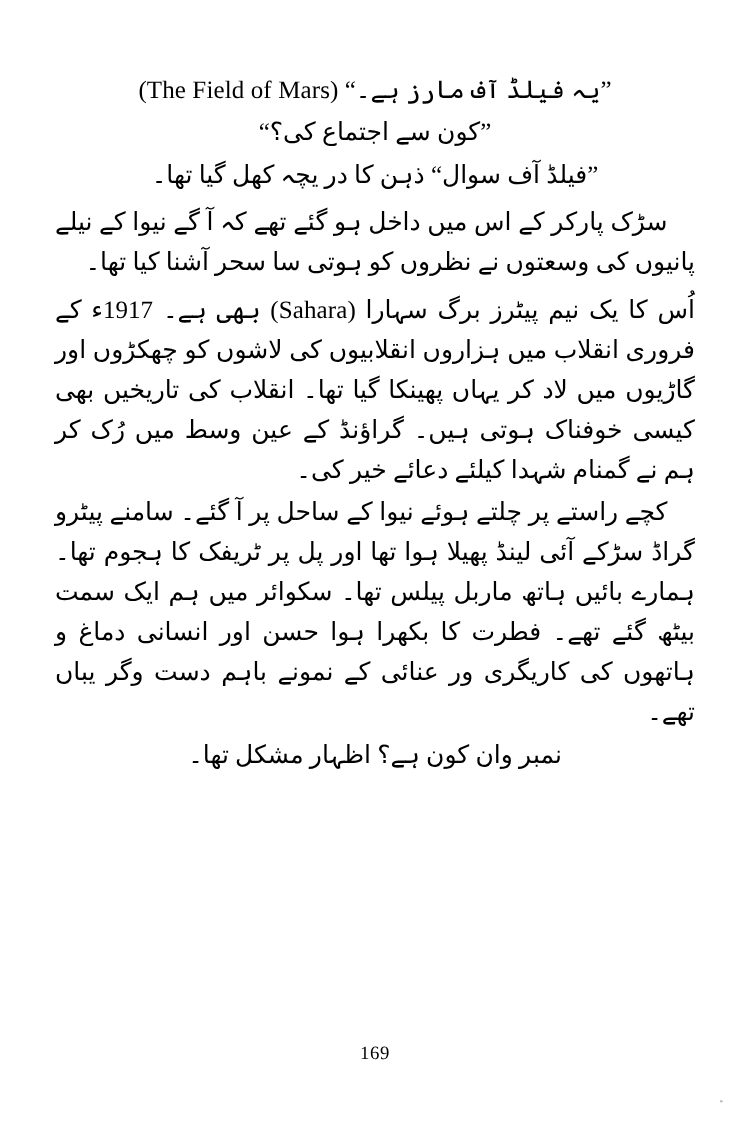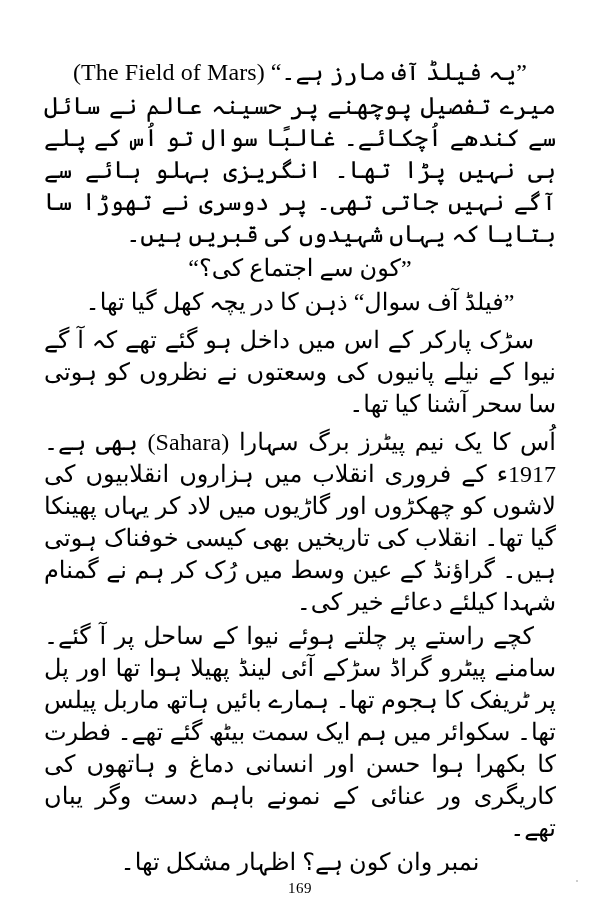--- a/index.html
+++ b/index.html
@@ -21,21 +21,21 @@
     box-sizing: border-box;
     padding: 56px 44px 30px 44px;
     display: flex;
     flex-direction: column;
     position: relative;
   }
   .body-text {
     direction: rtl;
     unicode-bidi: isolate;
     text-align: justify;
-    font-size: 24px;
+    font-size: 20px;
     line-height: 32px;
     letter-spacing: 0.1px;
   }
   .para {
     margin: 0 0 2px 0;
     direction: rtl;
     text-align: justify;
     text-justify: inter-word;
   }
   .para.center {
@@ -62,21 +62,20 @@
     right: 22px;
     bottom: 34px;
   }
 </style>
 </head>
 <body>
 
 <div class="page">
   <div class="body-text">
     <p class="para center">”یہ فیلڈ آف مارز ہے۔“ (The Field of Mars)</p>
-    <p class="para">میرے تفصیل پوچھنے پر حسینہ عالم نے سائل سے کندھے اُچکائے۔ غالبًا سوال تو اُس کے پلے ہی نہیں پڑا تھا۔ انگریزی بہلو ہائے سے آگے نہیں جاتی تھی۔ پر دوسری نے تھوڑا سا بتایا کہ یہاں شہیدوں کی قبریں ہیں۔</p>
     <p class="para center">”کون سے اجتماع کی؟“</p>
     <p class="para center">”فیلڈ آف سوال“ ذہن کا در یچہ کھل گیا تھا۔</p>
     <div class="gap-sm"></div>
     <p class="para first-line-indent">سڑک پارکر کے اس میں داخل ہو گئے تھے کہ آ گے نیوا کے نیلے پانیوں کی وسعتوں نے نظروں کو ہوتی سا سحر آشنا کیا تھا۔</p>
     <div class="gap-sm"></div>
     <p class="para">اُس کا یک نیم پیٹرز برگ سہارا (Sahara) بھی ہے۔ 1917ء کے فروری انقلاب میں ہزاروں انقلابیوں کی لاشوں کو چھکڑوں اور گاڑیوں میں لاد کر یہاں پھینکا گیا تھا۔ انقلاب کی تاریخیں بھی کیسی خوفناک ہوتی ہیں۔ گراؤنڈ کے عین وسط میں رُک کر ہم نے گمنام شہدا کیلئے دعائے خیر کی۔</p>
     <p class="para first-line-indent">کچے راستے پر چلتے ہوئے نیوا کے ساحل پر آ گئے۔ سامنے پیٹرو گراڈ سڑکے آئی لینڈ پھیلا ہوا تھا اور پل پر ٹریفک کا ہجوم تھا۔ ہمارے بائیں ہاتھ ماربل پیلس تھا۔ سکوائر میں ہم ایک سمت بیٹھ گئے تھے۔ فطرت کا بکھرا ہوا حسن اور انسانی دماغ و ہاتھوں کی کاریگری ور عنائی کے نمونے باہم دست وگر یباں تھے۔</p>
     <p class="para center">نمبر وان کون ہے؟ اظہار مشکل تھا۔</p>
   </div>
 

